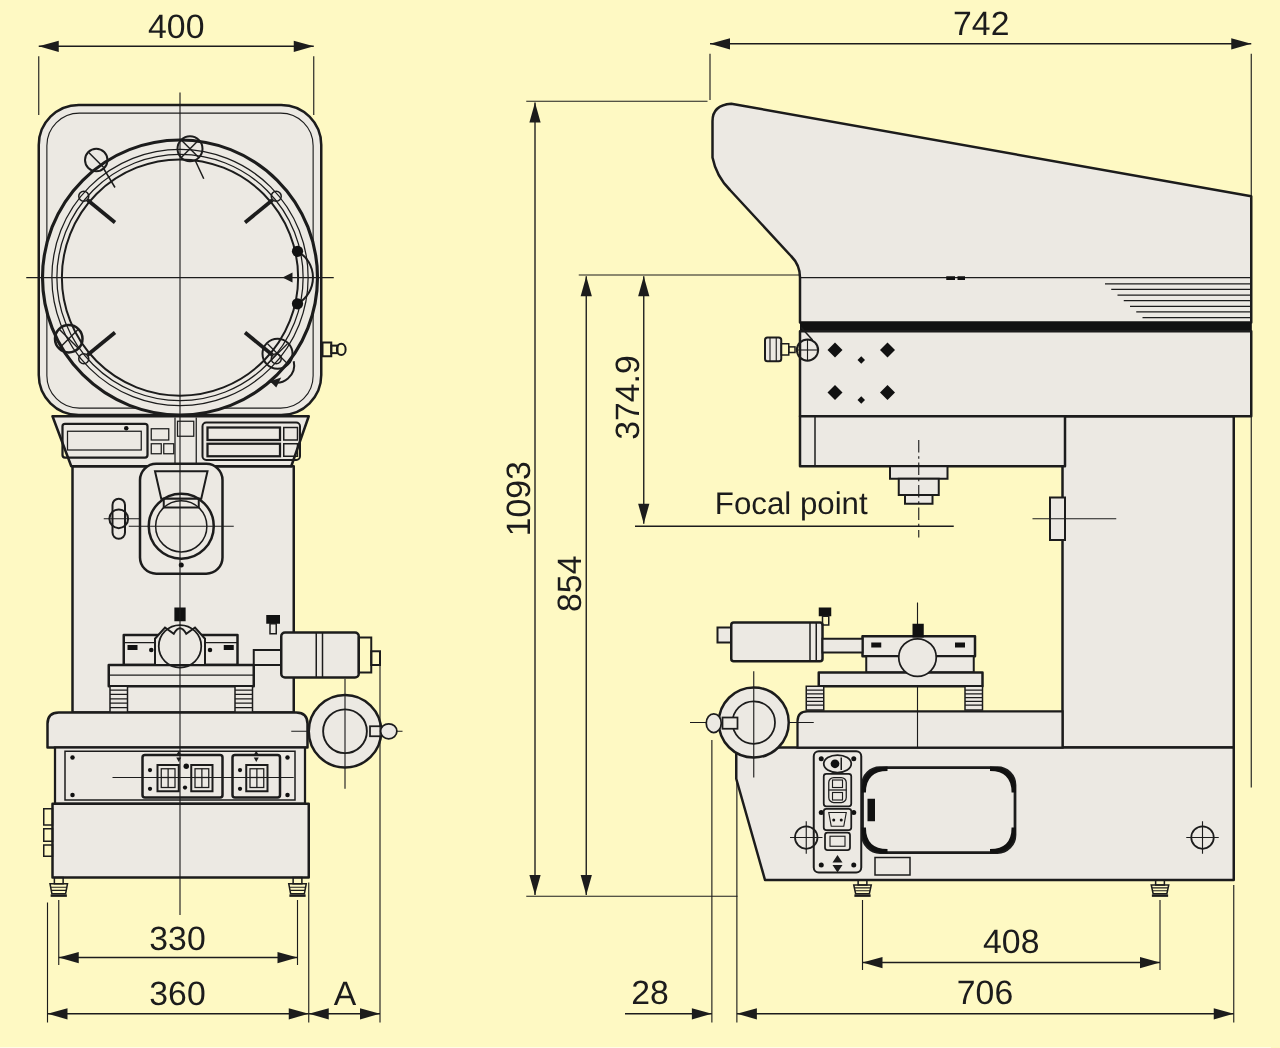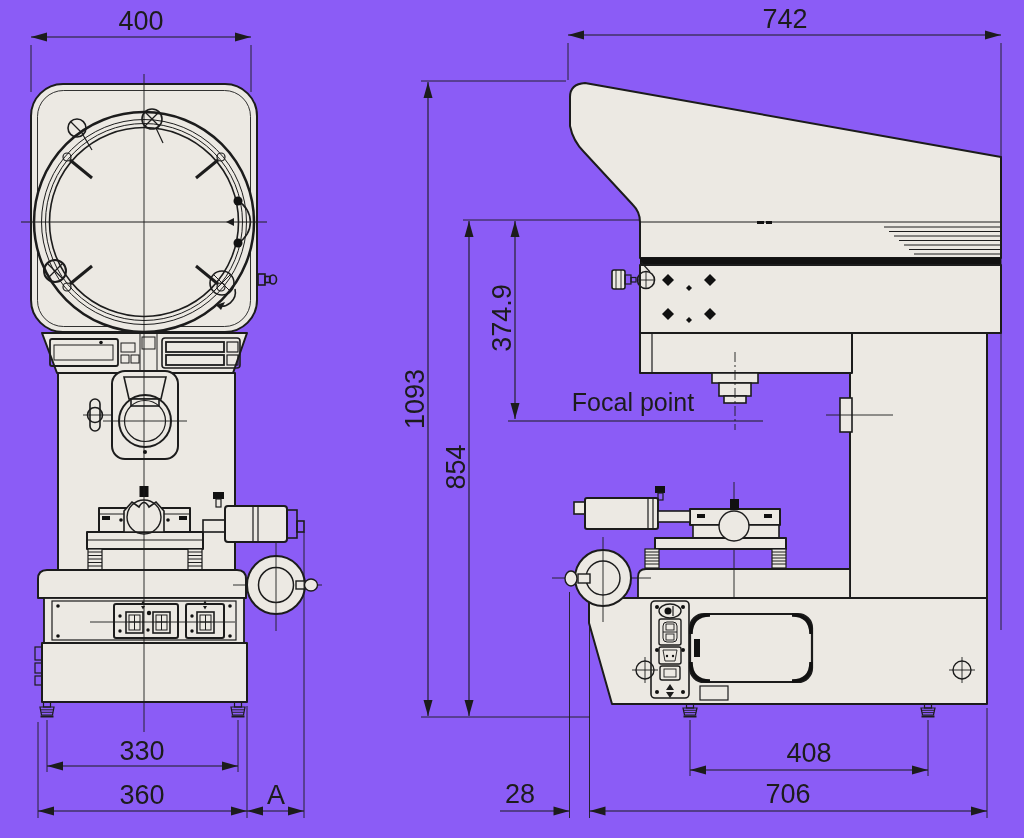--- a/index.html
+++ b/index.html
@@ -1,16 +1,16 @@
 <!DOCTYPE html>
 <html><head>
 <meta charset="utf-8">
 <style>
   html,body{margin:0;padding:0;background:#ffffff;}
-  .stage{position:relative;width:1024px;height:838px;background:#8b5cf6;overflow:hidden;
+  .stage{position:relative;width:1024px;height:838px;background:#fef9c3;overflow:hidden;
          font-family:"Liberation Sans", sans-serif;}
   svg{position:absolute;left:0;top:0;}
   
   .o2{stroke:#1c1c1c;stroke-width:2;fill:none;stroke-linejoin:round;}
   .o2f{stroke:#1c1c1c;stroke-width:2;fill:#ECE9E3;stroke-linejoin:round;}
   .o16{stroke:#1c1c1c;stroke-width:1.6;fill:none;}
   .o16f{stroke:#1c1c1c;stroke-width:1.6;fill:#ECE9E3;}
   .o12{stroke:#1c1c1c;stroke-width:1.2;fill:none;}
   .o12f{stroke:#1c1c1c;stroke-width:1.2;fill:#ECE9E3;}
   .o1{stroke:#1c1c1c;stroke-width:1;fill:none;}

